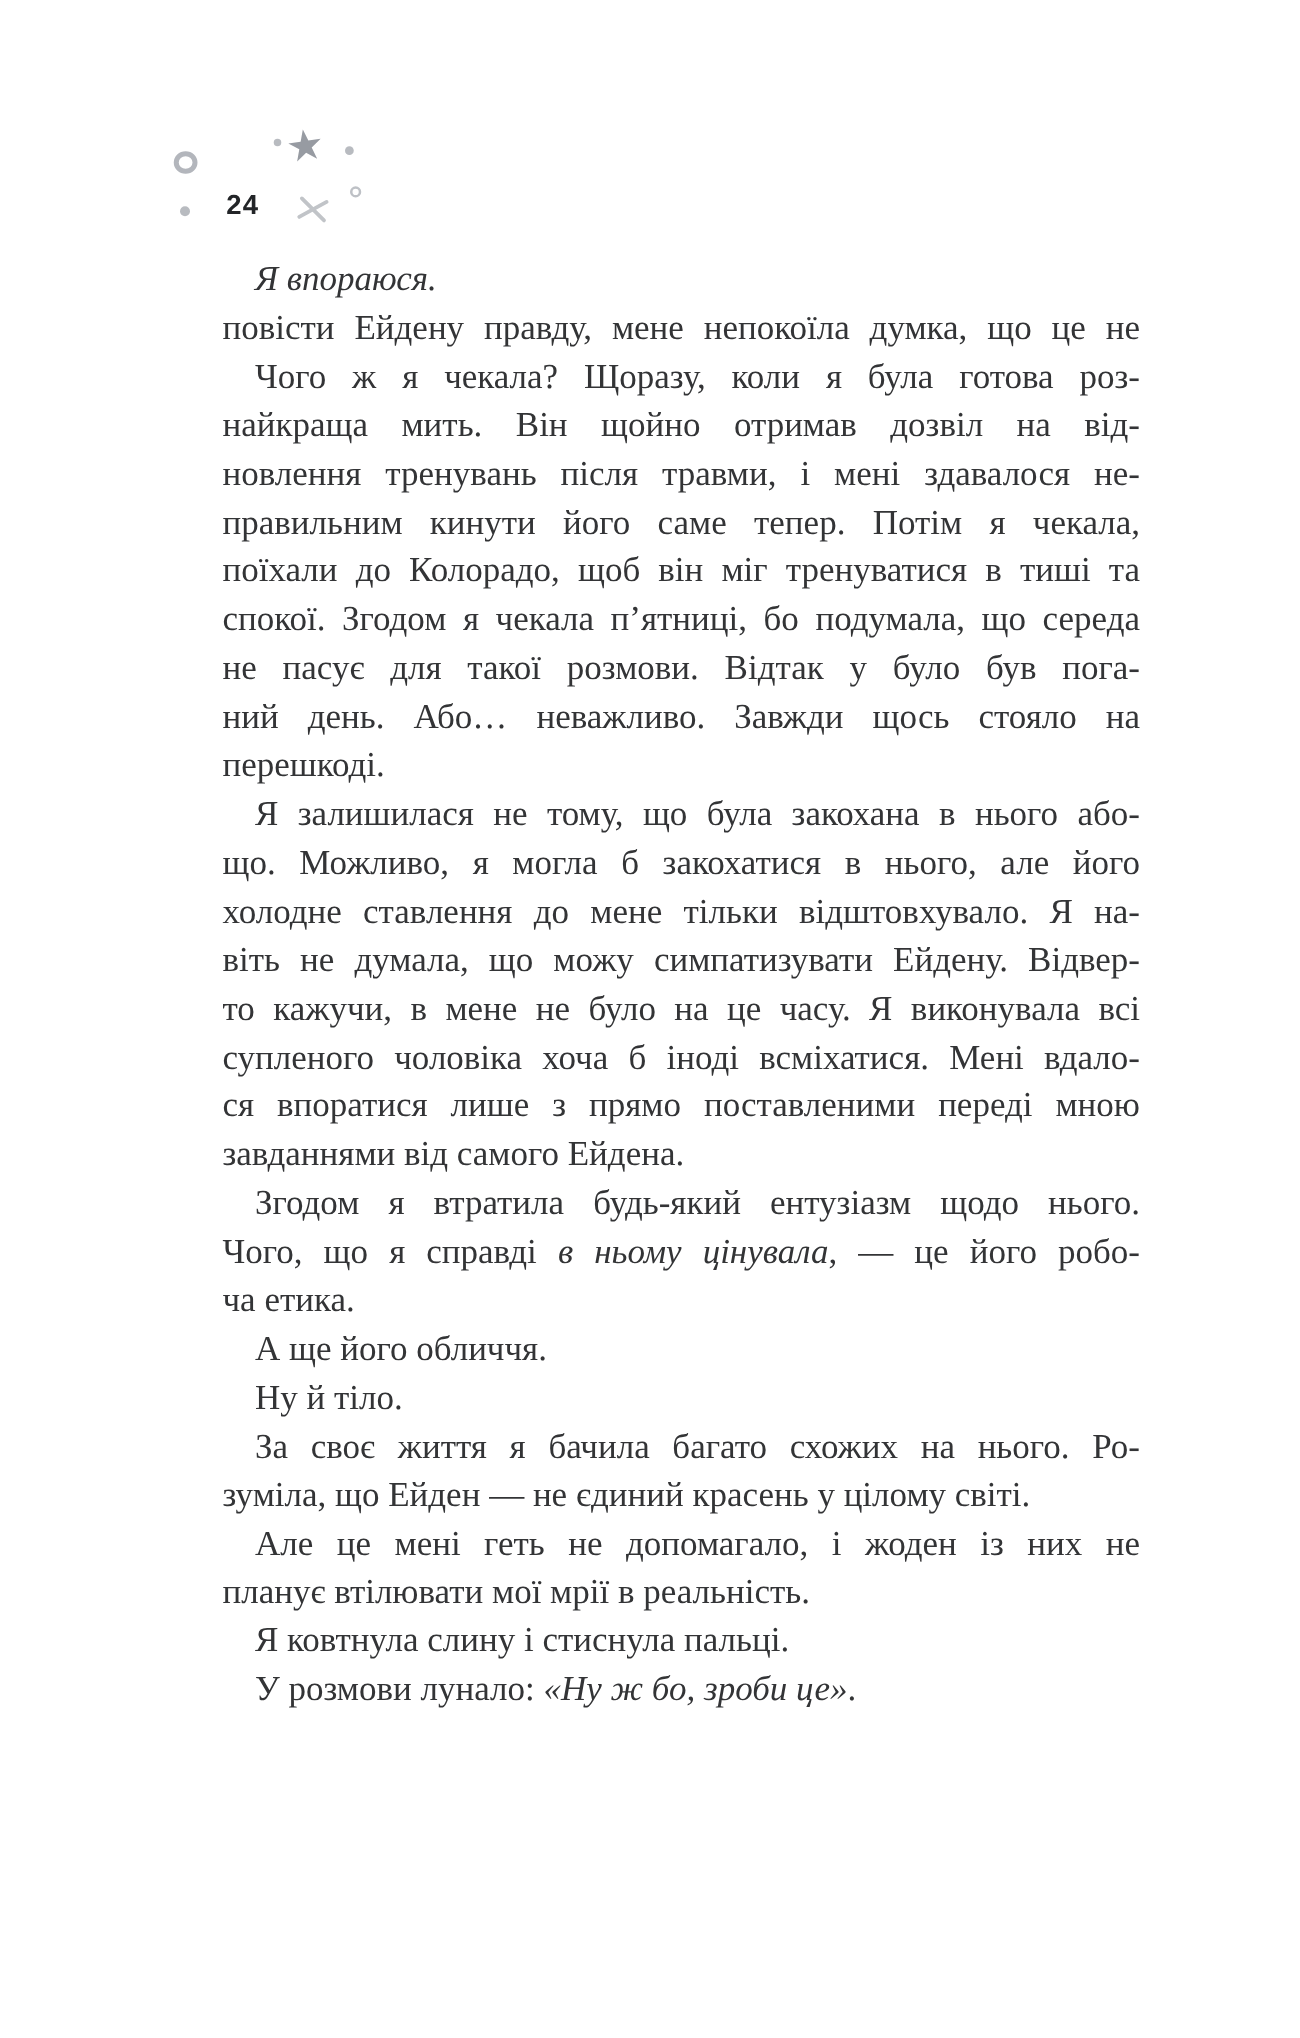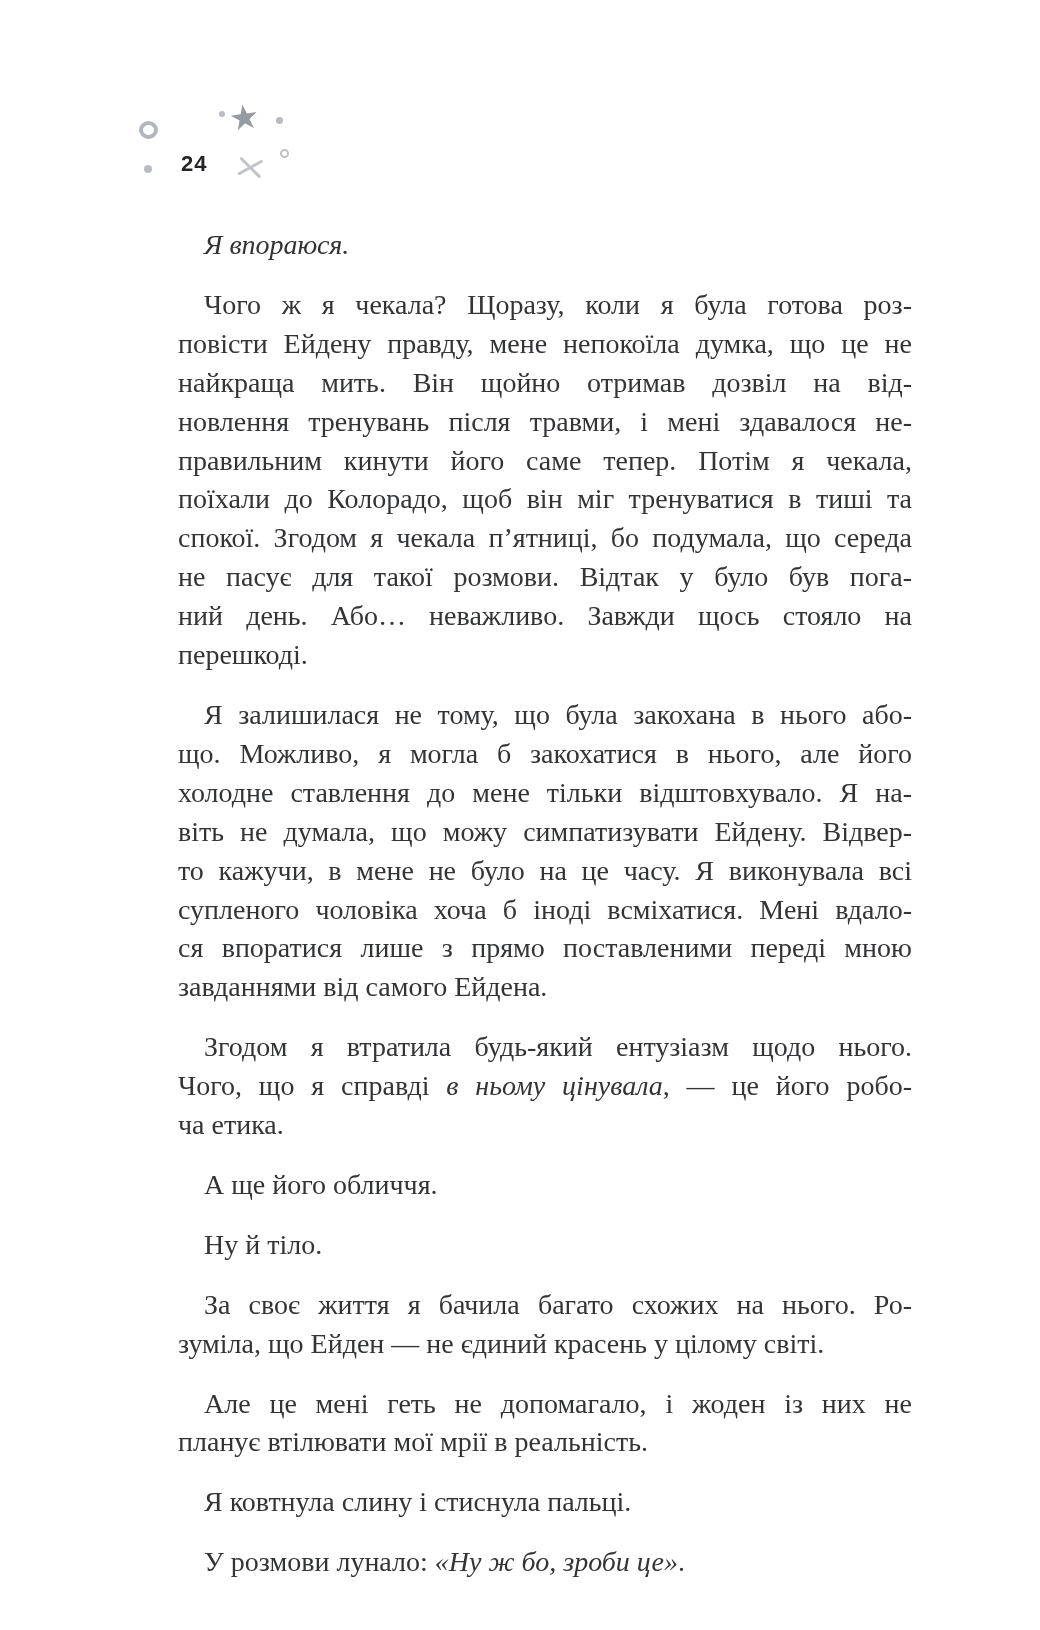--- a/index.html
+++ b/index.html
@@ -55,21 +55,21 @@
   .text-block {
     position: absolute;
     left: 178px; top: 205px;
     width: 734px;
     font-size: 28px;
     line-height: 38.9px;
     color: #333436;
   }
   .line { text-align: left; }
   .line.justify { text-align: justify; text-align-last: justify; text-justify: inter-word; }
-  .line.indent { text-indent: 26px; margin-top: 21px; }
+  .line.indent { text-indent: 26px; }
   .italic { font-style: italic; }
 </style>
 </head>
 <body>
 
 <div class="page">
 
   <div>
     <div class="ornament ring-large"></div>
     <div class="ornament dot dot-bottom-left"></div>
@@ -82,22 +82,22 @@
         <line x1="2" y1="2" x2="22" y2="17" stroke="#c1c4c8" stroke-width="3" stroke-linecap="round"></line>
         <line x1="22" y1="2" x2="2" y2="17" stroke="#c1c4c8" stroke-width="3" stroke-linecap="round"></line>
       </svg>
     </div>
   </div>
 
   <div class="page-number">24</div>
 
   <div class="text-block">
       <div class="line indent"><span class="italic">Я впораюся.</span></div>
+      <div class="line justify"><span class="">повісти Ейдену правду, мене непокоїла думка, що це не</span></div>
       <div class="line justify indent"><span class="">Чого ж я чекала? Щоразу, коли я була готова роз-</span></div>
-      <div class="line justify"><span class="">повісти Ейдену правду, мене непокоїла думка, що це не</span></div>
       <div class="line justify"><span class="">найкраща мить. Він щойно отримав дозвіл на від-</span></div>
       <div class="line justify"><span class="">новлення тренувань після травми, і мені здавалося не-</span></div>
       <div class="line justify"><span class="">правильним кинути його саме тепер. Потім я чекала,</span></div>
       <div class="line justify"><span class="">поїхали до Колорадо, щоб він міг тренуватися в тиші та</span></div>
       <div class="line justify"><span class="">спокої. Згодом я чекала п’ятниці, бо подумала, що середа</span></div>
       <div class="line justify"><span class="">не пасує для такої розмови. Відтак у було був пога-</span></div>
       <div class="line justify"><span class="">ний день. Або… неважливо. Завжди щось стояло на</span></div>
       <div class="line"><span class="">перешкоді.</span></div>
       <div class="line justify indent"><span class="">Я залишилася не тому, що була закохана в нього або-</span></div>
       <div class="line justify"><span class="">що. Можливо, я могла б закохатися в нього, але його</span></div>

